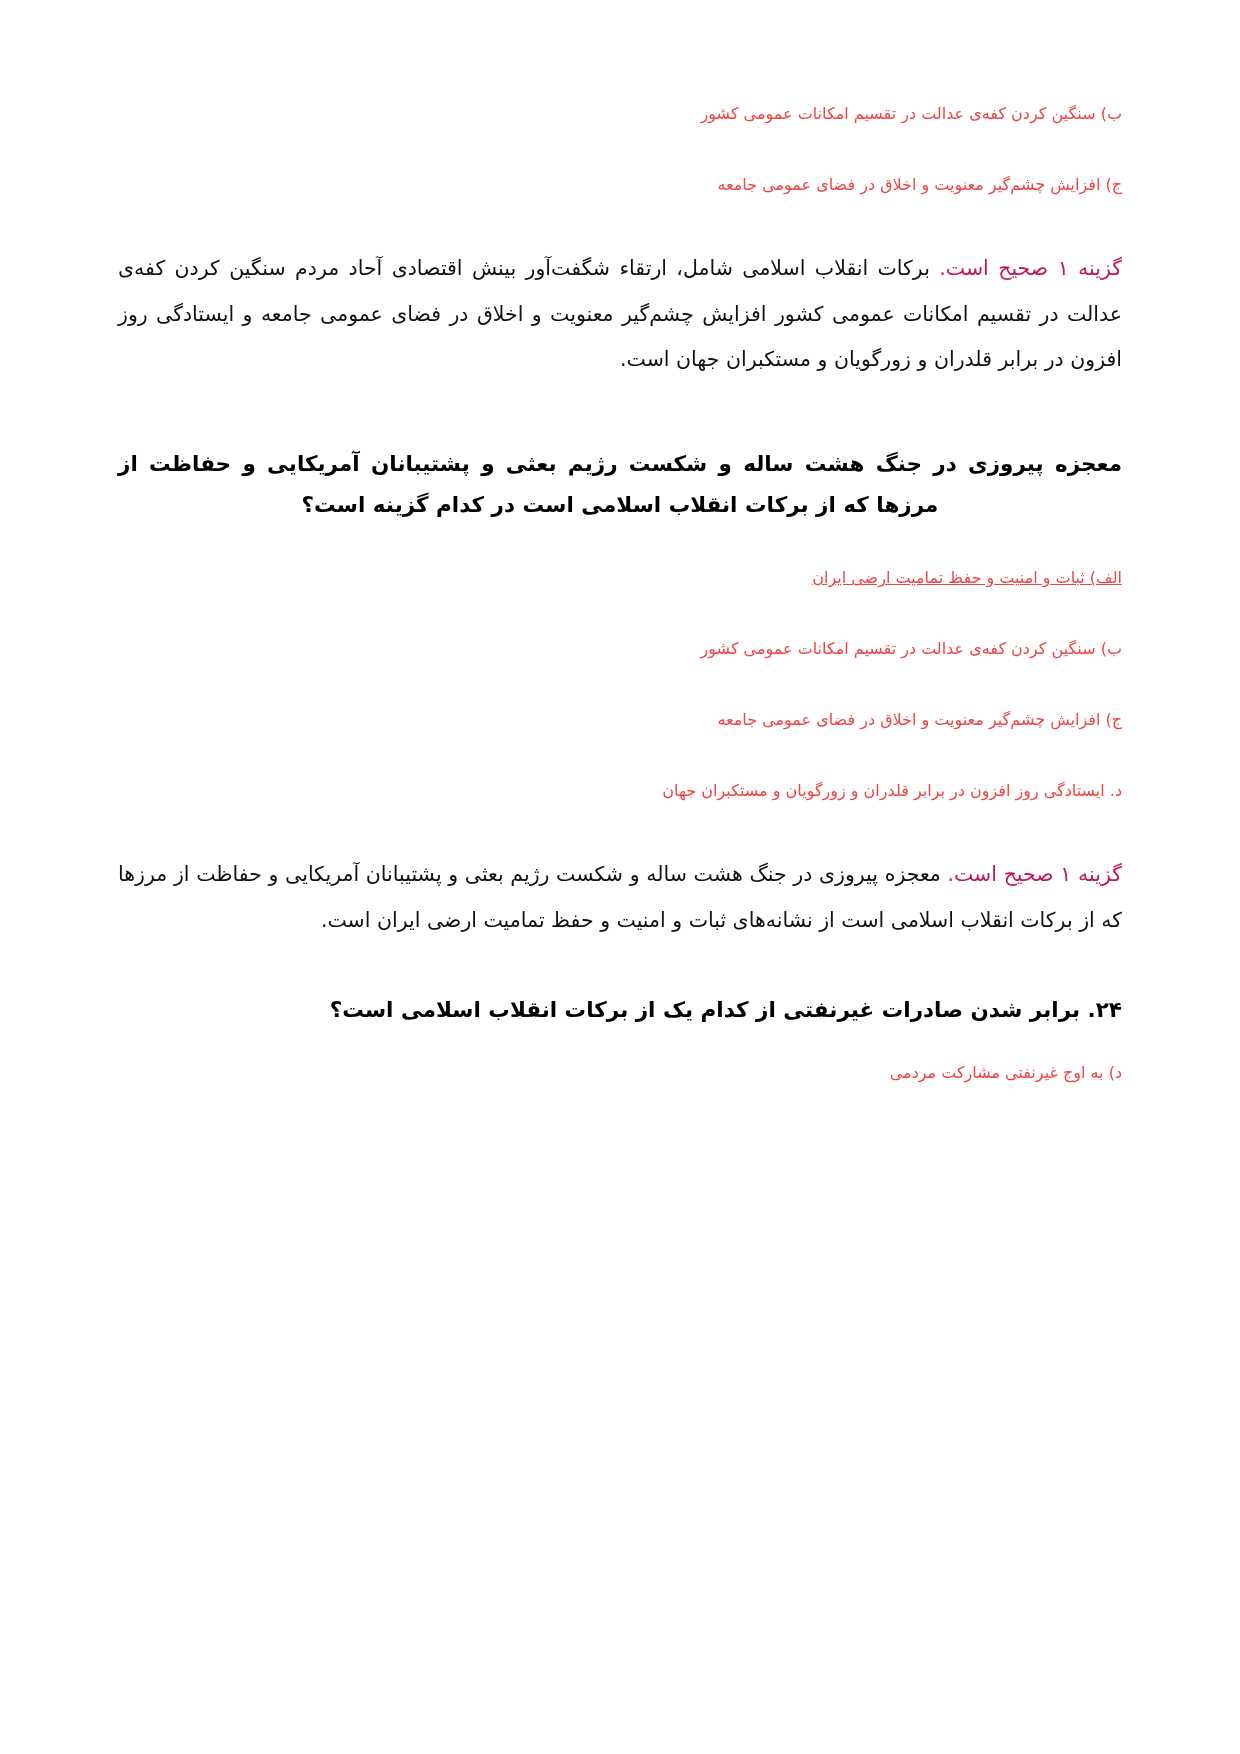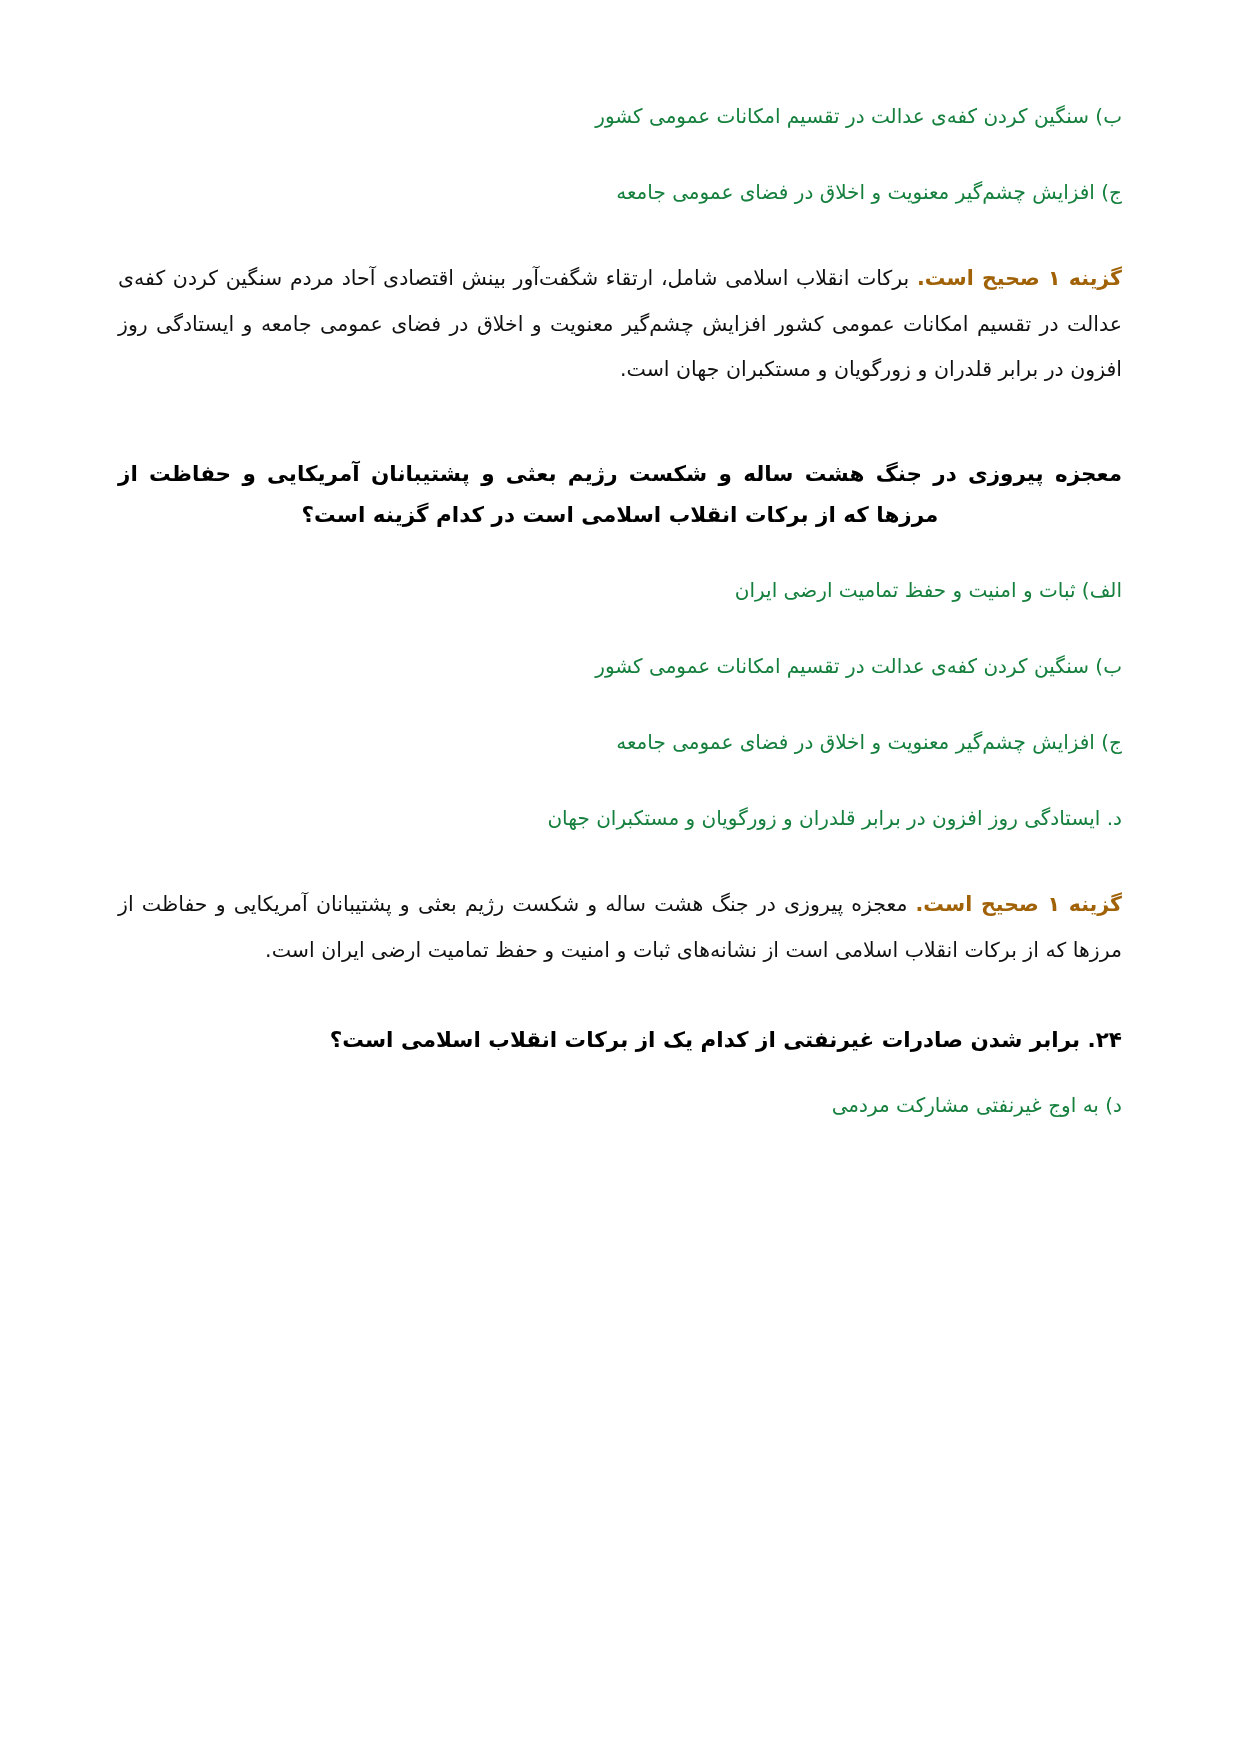--- a/index.html
+++ b/index.html
@@ -26,22 +26,22 @@
   .explanation {
     font-size: 20.5px;
     line-height: 2.22;
     color: #111111;
     margin: 0 0 30px 0;
     text-align: justify;
     text-align-last: right;
     direction: rtl;
   }
   .explanation .redkey {
-    color: #a16207;
-    font-weight: 700;
+    color: #be185d;
+    font-weight: 400;
   }
   
   .question {
     font-size: 21.5px;
     font-weight: bold;
     line-height: 1.95;
     color: #000000;
     margin: 0 0 26px 0;
     text-align: justify;
     text-align-last: center;
@@ -50,31 +50,31 @@
   }
   .question.single {
     text-align: right;
     text-align-last: right;
   }
   .sp-lg { height: 30px; }
   .sp-md { height: 16px; }
   .sp-sm { height: 6px; }
   .opt-row {
     display: block;
-    font-size: 20px;
-    color: #15803d;
+    font-size: 16px;
+    color: #ef4444;
     margin: 0 0 52px 0;
     direction: rtl;
   }
   .nudge-3 { padding-left: 6px;  }
   .nudge-4 { padding-left: 34px; }
   .nudge-5 { padding-left: 96px; }
   .nudge-6 { padding-left: 108px; }
   .nudge-7 { padding-left: 140px; }
-  .nudge-9 { padding-left: 212px; }
+  .nudge-9 { padding-left: 212px; text-decoration: underline; }
   .nudge-10 { padding-left: 250px; }
   .opt-line { white-space: nowrap; }
 </style>
 </head>
 <body>
 
 <div class="page">
   <div class="doc-body">
 
     <div class="opt-row nudge-6">

